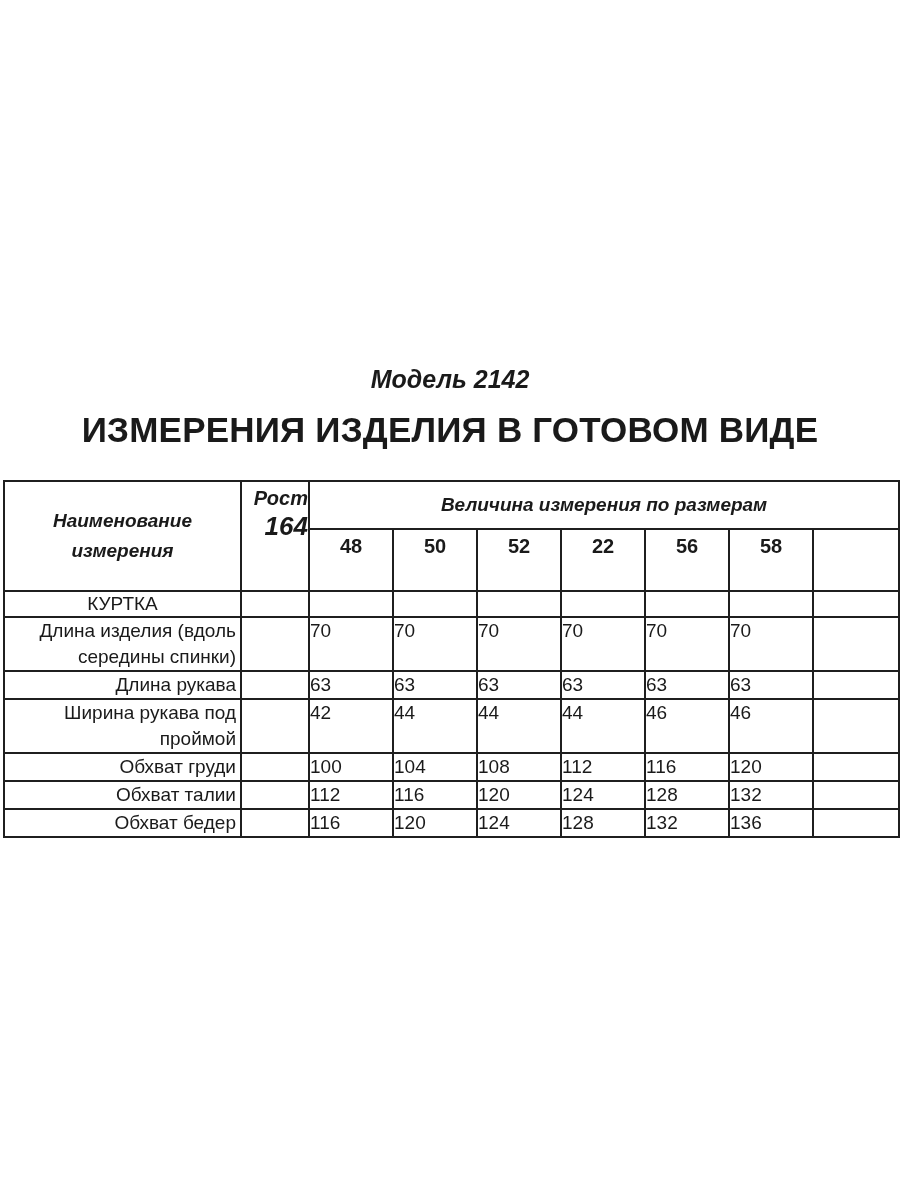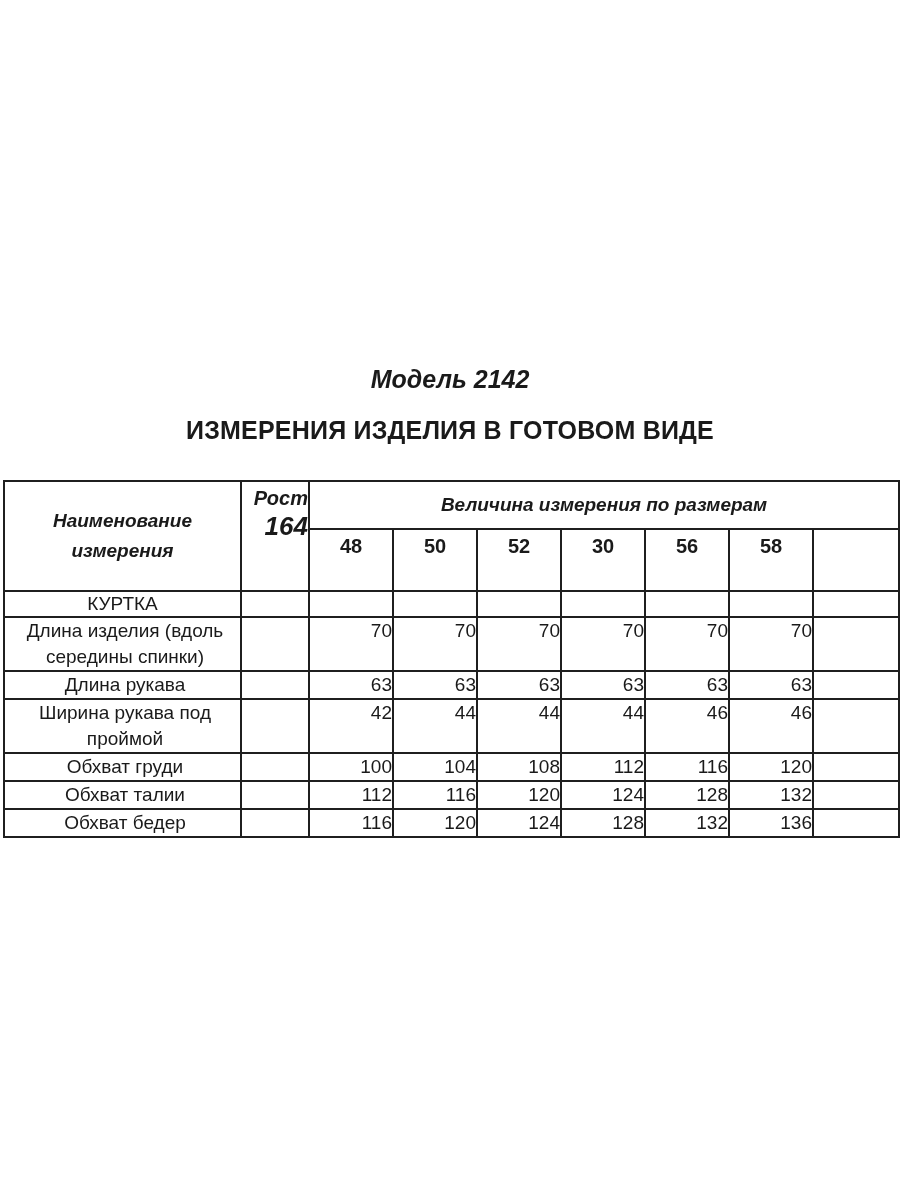--- a/index.html
+++ b/index.html
@@ -18,21 +18,21 @@
     margin: 366px 0 16px 0;
     text-align: center;
     font-size: 25px;
     line-height: 26px;
     font-weight: bold;
     font-style: italic;
   }
   .title-main {
     margin: 24px 0 0 0;
     text-align: center;
-    font-size: 25px;
+    font-size: 35px;
     line-height: 28px;
     font-weight: bold;
     letter-spacing: 0.2px;
   }
   table.meas {
     margin: 36px 0 0 3px;
     width: 895px;
     border-collapse: collapse;
     table-layout: fixed;
   }
@@ -81,29 +81,29 @@
   tr.r-section { height: 26px; }
   .c-section {
     text-align: center;
     vertical-align: middle;
     line-height: 24px;
   }
   tr.r-one { height: 26px; }
   tr.r-two { height: 52px; }
   tr.r-last { height: 27px; }
   .c-label {
-    text-align: center;
+    text-align: right;
     vertical-align: top;
     padding-left: 9px !important;
     padding-right: 4px !important;
     line-height: 26px;
     margin-top: 12px;
   }
   .c-val {
-    text-align: right;
+    text-align: left;
     vertical-align: top;
     line-height: 26px;
   }
 </style>
 </head>
 <body>
 
 <div class="title-model">Модель 2142</div>
 <div class="title-main">ИЗМЕРЕНИЯ ИЗДЕЛИЯ В ГОТОВОМ ВИДЕ</div>
 
@@ -125,21 +125,21 @@
       <td class="c-rost" rowspan="2">
         <div class="rost-label">Рост</div>
         <div class="rost-value">164</div>
       </td>
       <td class="c-group" colspan="7">Величина измерения по размерам</td>
     </tr>
     <tr class="r-sizes">
       <td>48</td>
       <td>50</td>
       <td>52</td>
-      <td>30</td>
+      <td>22</td>
       <td>56</td>
       <td>58</td>
       <td></td>
     </tr>
 
     <tr class="r-section">
       <td class="c-section">КУРТКА</td>
       <td></td>
       <td></td>
       <td></td>

